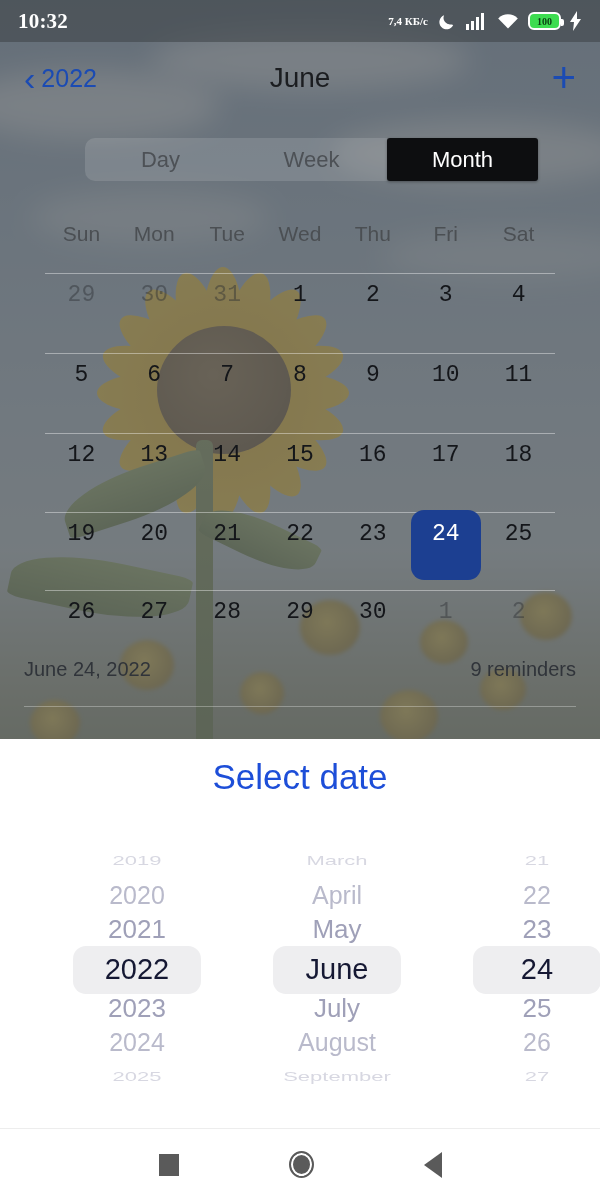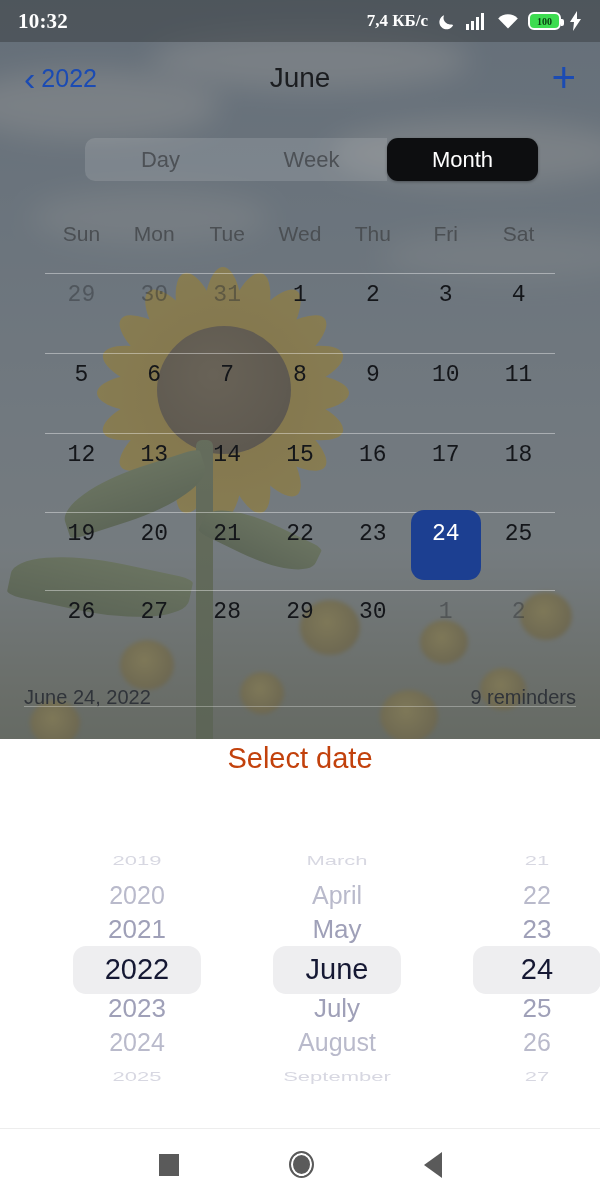--- a/index.html
+++ b/index.html
@@ -95,21 +95,21 @@
     background: rgba(60,65,70,0.55);
     font-family: Liberation Serif, serif;
   }
   #status-time { font-size: 21px; font-weight: bold; letter-spacing: .2px; }
   #status-right {
     margin-left: auto;
     display: flex;
     align-items: center;
     gap: 9px;
   }
-  #net-speed { font-size: 17px; font-weight: bold; }
+  #net-speed { font-size: 11px; font-weight: bold; }
   .sb-icon { display: block; }
   #battery {
     width: 33px; height: 18px;
     border: 2px solid #ffffff;
     border-radius: 6px;
     background: #3ddc50;
     position: relative;
     display: flex; align-items: center; justify-content: center;
   }
   #battery::after {
@@ -165,21 +165,21 @@
     display: flex; align-items: center; justify-content: center;
     font-size: 22px;
     color: #4d5156;
     background: rgba(255,255,255,0.13);
     cursor: pointer;
   }
   .seg:first-child { border-radius: 10px 0 0 10px; }
   .seg.active {
     background: #0d0e10;
     color: #ffffff;
-    border-radius: 11px;
+    border-radius: 3px;
     box-shadow: 0 1px 3px rgba(0,0,0,0.35);
   }
 
   
   #weekdays {
     position: absolute;
     left: 45px; top: 222px;
     width: 510px;
     display: grid;
     grid-template-columns: repeat(7, 1fr);
@@ -232,41 +232,40 @@
   .day .num { position: relative; z-index: 1; }
 
   #cal-footer {
     position: absolute;
     left: 24px; top: 658px;
     width: 552px;
     display: flex;
     justify-content: space-between;
     font-size: 20px;
     color: #30343a;
-    margin-top: 28px;
   }
   #cal-footer-rule {
     position: absolute;
     left: 24px; top: 706px;
     width: 552px; height: 1px;
     background: rgba(255,255,255,0.30);
   }
 
   
   #sheet {
     position: absolute;
     left: 0; top: 739px;
     width: 600px; height: 461px;
     background: #ffffff;
   }
   #sheet-title {
     text-align: center;
-    font-size: 29px;
-    color: #c2410c;
-    padding-top: 3px;
+    font-size: 35px;
+    color: #1d4ed8;
+    padding-top: 18px;
   }
   #pickers {
     position: absolute;
     left: 0; top: 105px;
     width: 600px; height: 250px;
     display: flex;
     margin-left: 37px;
   }
   .picker {
     flex: 1;

